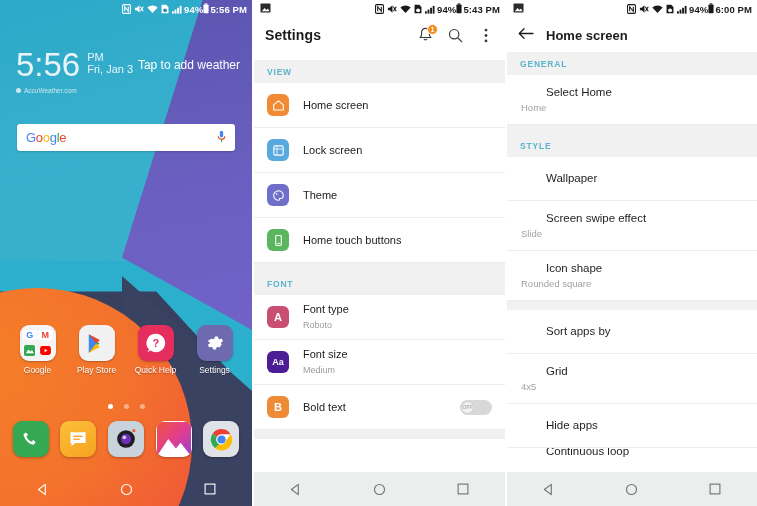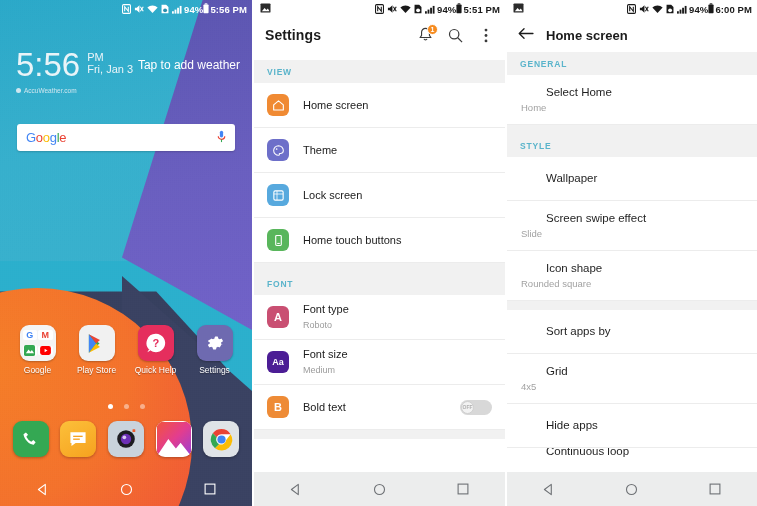--- a/index.html
+++ b/index.html
@@ -453,21 +453,21 @@
             </svg>
         </span>
       </div>
       <span class="sb-text">94%</span>
       <span>
         <svg width="6" height="11" viewBox="0 0 7 12">
             <rect x="2" y="0" width="3" height="1.3" fill="#1a1a1a"></rect>
             <rect x=".5" y="1.3" width="6" height="10.2" rx=".8" fill="#1a1a1a"></rect>
           </svg>
       </span>
-      <span class="sb-text">5:51 PM</span>
+      <span class="sb-text">5:43 PM</span>
     </div>
 
     <div class="topbar">
       <div class="topbar-title">Settings</div>
       <div class="topbar-actions">
         <div class="icon-btn">
           <svg width="15" height="16" viewBox="0 0 16 17">
               <path d="M8 1.4a4.2 4.2 0 0 0-4.2 4.2v3.2L2.4 11.2h11.2l-1.4-2.4V5.6A4.2 4.2 0 0 0 8 1.4z" fill="none" stroke="#3a3a3a" stroke-width="1.2"></path>
               <path d="M6.4 12.6a1.7 1.7 0 0 0 3.2 0" fill="none" stroke="#3a3a3a" stroke-width="1.2"></path>
             </svg>
@@ -504,40 +504,40 @@
           <svg width="13" height="13" viewBox="0 0 14 14">
               <path d="M7 2 1.8 6.3v5.5h10.4V6.3z" fill="none" stroke="#fff" stroke-width="1.2" stroke-linejoin="round"></path>
             </svg>
         </div>
         <div class="row-txt">
           <div class="row-title">Home screen</div>
         </div>
       </div>
 
       <div class="row">
+        <div class="row-ico" style="background:#57a9de">
+          <svg width="13" height="13" viewBox="0 0 14 14">
+              <rect x="2" y="2" width="10" height="10" rx="1.4" fill="none" stroke="#fff" stroke-width="1.2"></rect>
+              <path d="M2 5.4h10M5.4 2v10" stroke="#fff" stroke-width="1" fill="none" opacity=".85"></path>
+            </svg>
+        </div>
+        <div class="row-txt">
+          <div class="row-title">Lock screen</div>
+        </div>
+      </div>
+
+      <div class="row">
         <div class="row-ico" style="background:#6d6fc9">
           <svg width="13" height="13" viewBox="0 0 14 14">
               <path d="M7 1.8a5.2 5.2 0 1 0 0 10.4c.8 0 1-.5 1-1s-.5-1 .2-1h1.3a3 3 0 0 0 2.7-3.1A5.3 5.3 0 0 0 7 1.8z" fill="none" stroke="#fff" stroke-width="1.1"></path>
               <circle cx="5" cy="5.4" r=".9" fill="#fff"></circle>
             </svg>
         </div>
         <div class="row-txt">
           <div class="row-title">Theme</div>
-        </div>
-      </div>
-
-      <div class="row">
-        <div class="row-ico" style="background:#57a9de">
-          <svg width="13" height="13" viewBox="0 0 14 14">
-              <rect x="2" y="2" width="10" height="10" rx="1.4" fill="none" stroke="#fff" stroke-width="1.2"></rect>
-              <path d="M2 5.4h10M5.4 2v10" stroke="#fff" stroke-width="1" fill="none" opacity=".85"></path>
-            </svg>
-        </div>
-        <div class="row-txt">
-          <div class="row-title">Lock screen</div>
         </div>
       </div>
 
       <div class="row">
         <div class="row-ico" style="background:#59b65c">
           <svg width="13" height="13" viewBox="0 0 14 14">
               <rect x="4" y="1.6" width="6" height="10.8" rx="1" fill="none" stroke="#fff" stroke-width="1.2"></rect>
               <rect x="5.6" y="9.6" width="2.8" height="1.1" fill="#fff"></rect>
             </svg>
         </div>

